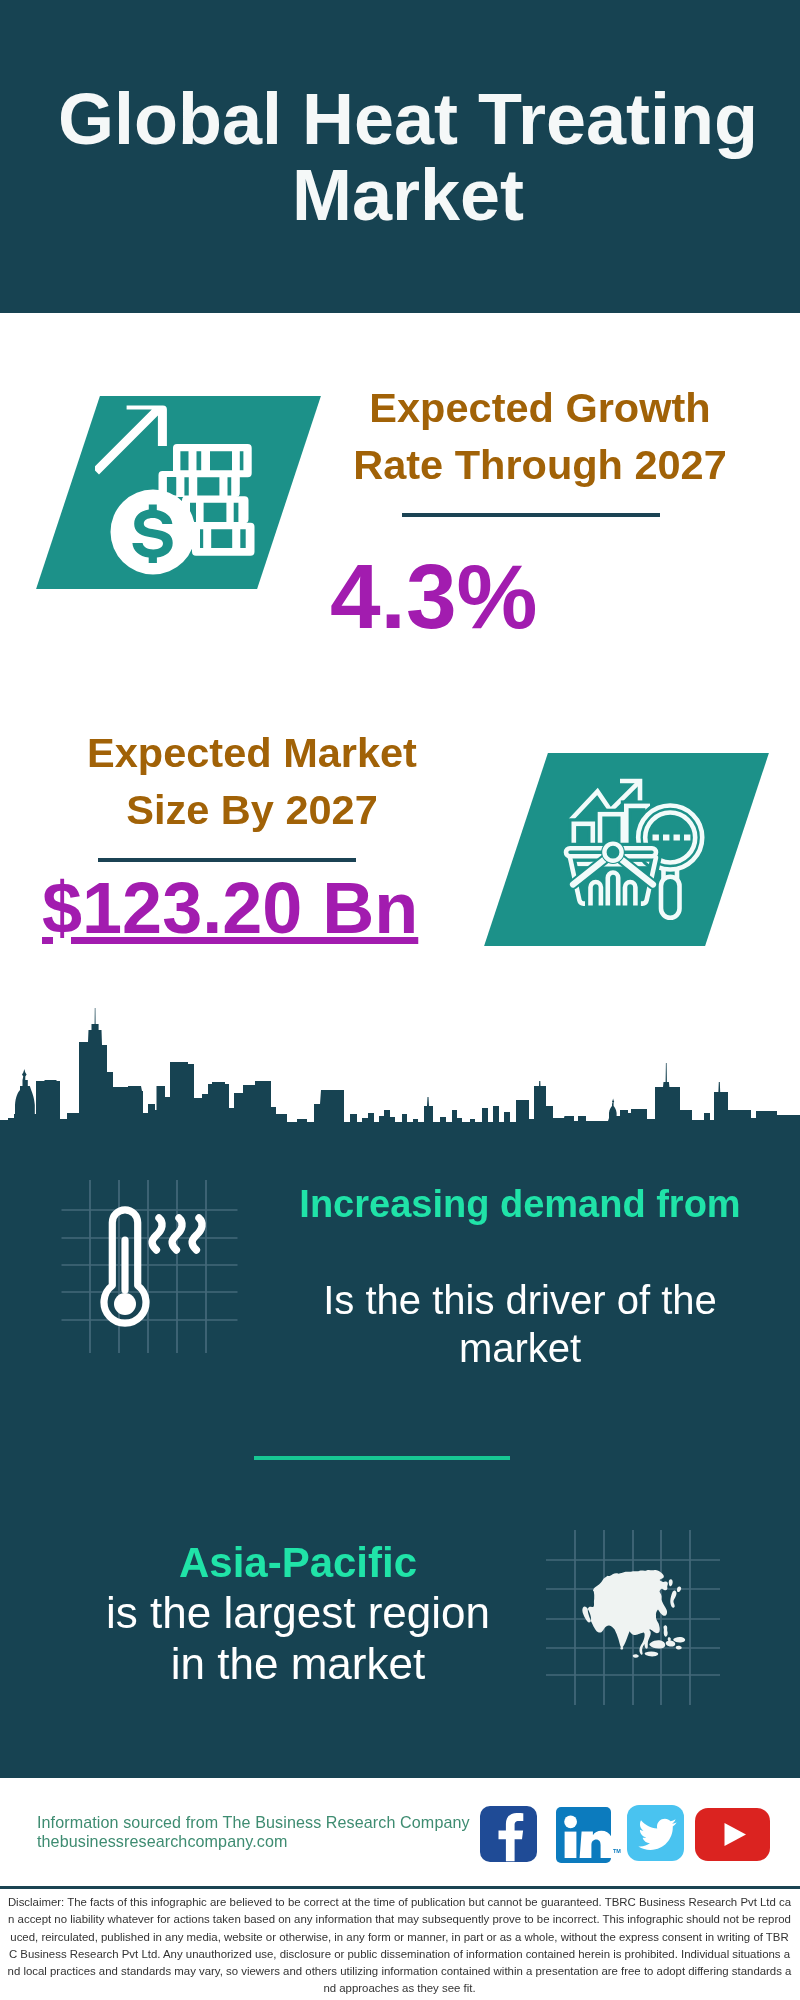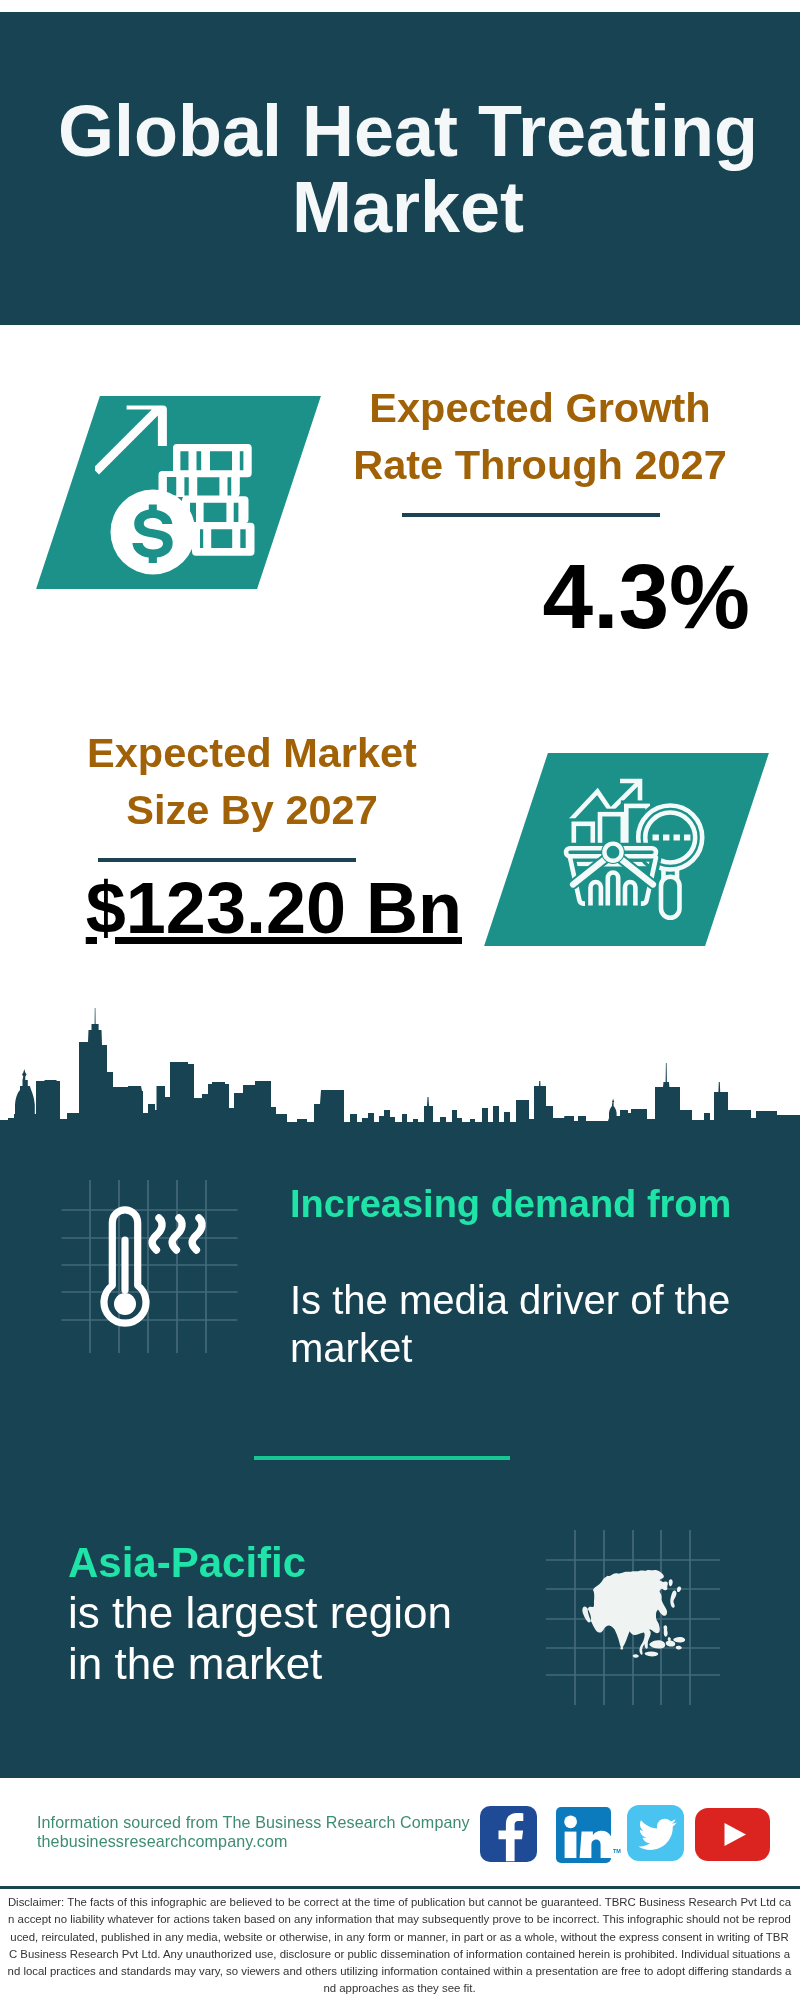--- a/index.html
+++ b/index.html
@@ -1,26 +1,26 @@
 <!DOCTYPE html>
 <html><head>
 <meta charset="utf-8">
 <style>
   html,body{margin:0;padding:0;}
   body{width:800px;height:2000px;background:#ffffff;font-family:"Liberation Sans",sans-serif;overflow:hidden;}
   .page{position:relative;width:800px;height:2000px;}
   
-  .header{position:absolute;left:0;top:12px;width:800px;height:313px;background:#174352;}
+  .header{position:absolute;left:0;top:0;width:800px;height:313px;background:#174352;}
   .header-title{position:absolute;left:48px;top:81px;width:720px;text-align:center;color:#f5f8f8;
     font-size:72px;font-weight:bold;line-height:76px;letter-spacing:0px;}
 
   
   .stat-head{position:absolute;color:#a16207;font-size:35px;font-weight:bold;line-height:56px;text-align:center;}
   .rule{position:absolute;height:4px;background:#1b4354;}
-  .stat-val{position:absolute;color:#000000;font-size:68px;font-weight:bold;line-height:78px;text-align:right;}
+  .stat-val{position:absolute;color:#a21caf;font-size:68px;font-weight:bold;line-height:78px;text-align:left;}
 
   
   .tile{position:absolute;background:#1C9189;width:221px;height:193px;
         transform:skewX(-18.3deg);}
   .tile1{left:68px;top:396px;}
   .tile2{left:516px;top:753px;}
   .icon{position:absolute;}
   .icon1{left:95px;top:395px;}
   .grid1{left:60px;top:1178px;}
   .thermo{left:100px;top:1200px;}
@@ -34,21 +34,21 @@
   #s1v{left:330px;top:550px;width:420px;font-size:91px;line-height:93px;}
   
   #s2h{left:42px;top:724px;width:420px;font-size:41.5px;line-height:57px;}
   #s2r{left:98px;top:858px;width:258px;}
   #s2v{left:42px;top:871px;width:420px;font-size:72px;line-height:75px;text-decoration:underline;}
 
   
   .darksec{position:absolute;left:0;width:800px;background:#174352;}
   .skyline{position:absolute;left:0;top:1000px;width:800px;}
   .darksec{top:1122px;height:656px;}
-  .msg{position:absolute;text-align:left;color:#ffffff;font-size:40px;line-height:48px;font-weight:normal;}
+  .msg{position:absolute;text-align:center;color:#ffffff;font-size:40px;line-height:48px;font-weight:normal;}
   .msg b{color:#20E3A8;font-weight:bold;font-size:38px;}
   .mint-rule{position:absolute;height:4px;background:#17C793;}
   #msg1{left:290px;top:1179px;width:460px;}
   #mr1{left:254px;top:1456px;width:256px;}
   #msg2{left:68px;top:1537px;width:460px;font-size:44px;line-height:50.4px;}
   #msg2 b{font-size:42px;}
 
   
   .src{position:absolute;color:#3E8C71;font-size:16.1px;line-height:19.3px;letter-spacing:0.1px;}
   #srcline{left:37px;top:1813px;width:460px;}
@@ -184,21 +184,21 @@
       <path d="M125 1290 V1240" stroke-width="7.2"></path>
       <circle cx="125" cy="1304" r="11" fill="#ffffff" stroke="none"></circle>
       <path d="M159 1218 c5 4.5 3.9 11.3 -3 17.5 c-5.8 5.3 -4.6 10 0.4 14.5" stroke-width="7.4"></path>
       <path d="M179 1218 c5 4.5 3.9 11.3 -3 17.5 c-5.8 5.3 -4.6 10 0.4 14.5" stroke-width="7.4"></path>
       <path d="M199 1218 c5 4.5 3.9 11.3 -3 17.5 c-5.8 5.3 -4.6 10 0.4 14.5" stroke-width="7.4"></path>
     </g>
   </svg>
   <div class="msg" id="msg1">
     <b>Increasing demand from</b><br>
     <br>
-    <span>Is the media driver of the</span><br>
+    <span>Is the this driver of the</span><br>
     <span>market</span>
   </div>
   <div class="mint-rule" id="mr1"></div>
 
   <div class="msg" id="msg2">
     <b>Asia-Pacific</b><br>
     <span>is the largest region</span><br>
     <span>in the market</span>
   </div>
   <svg class="icon grid2" width="180" height="180" viewBox="544 1528 180 180">

